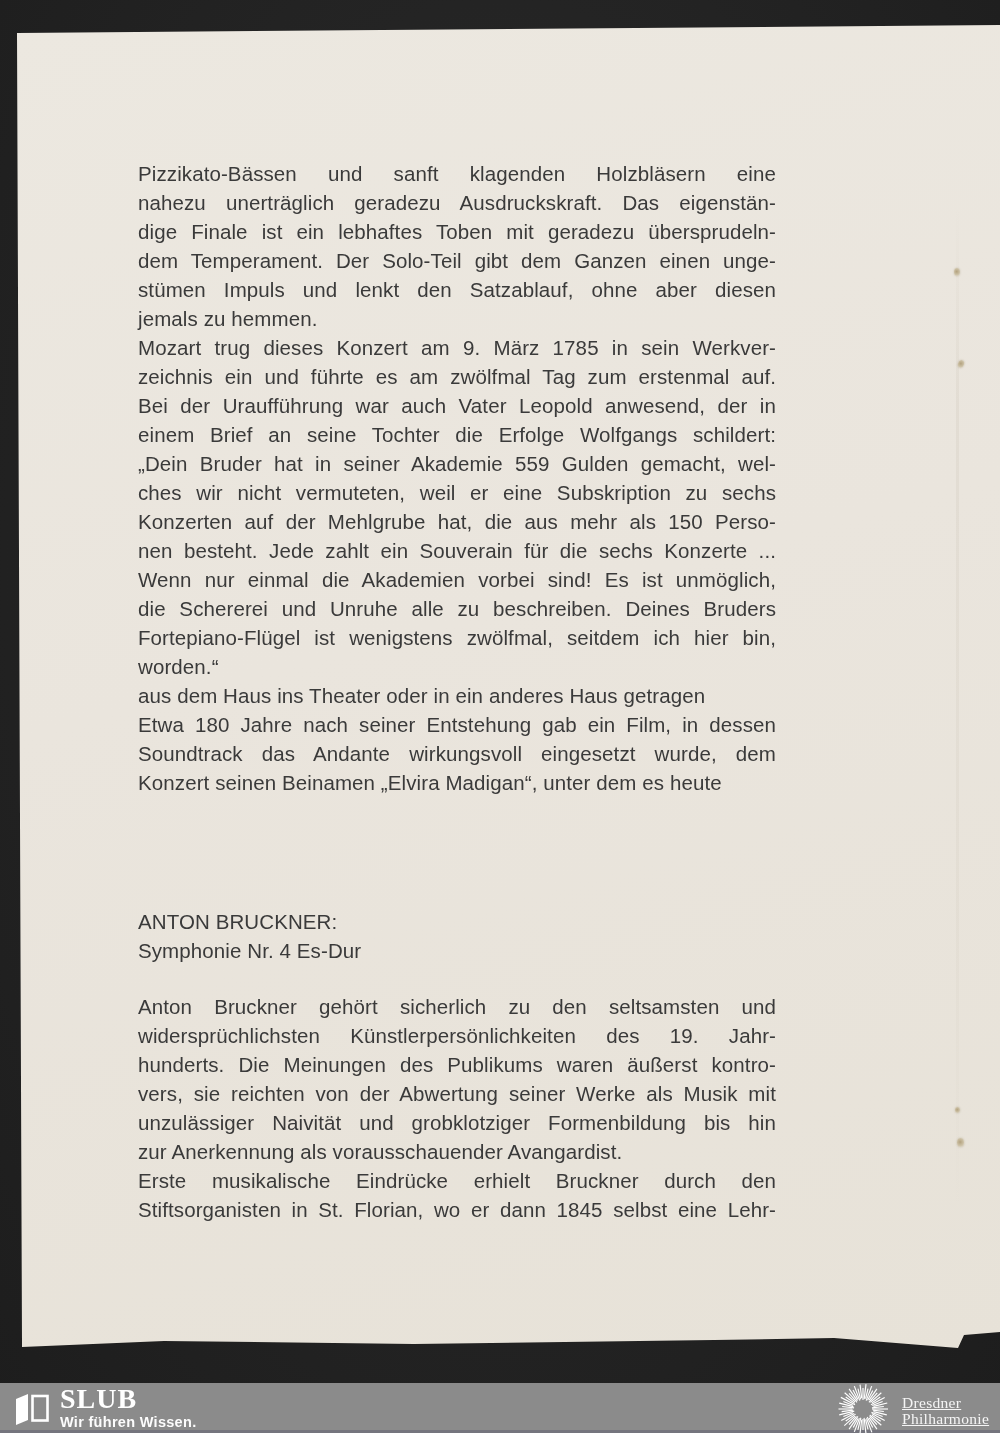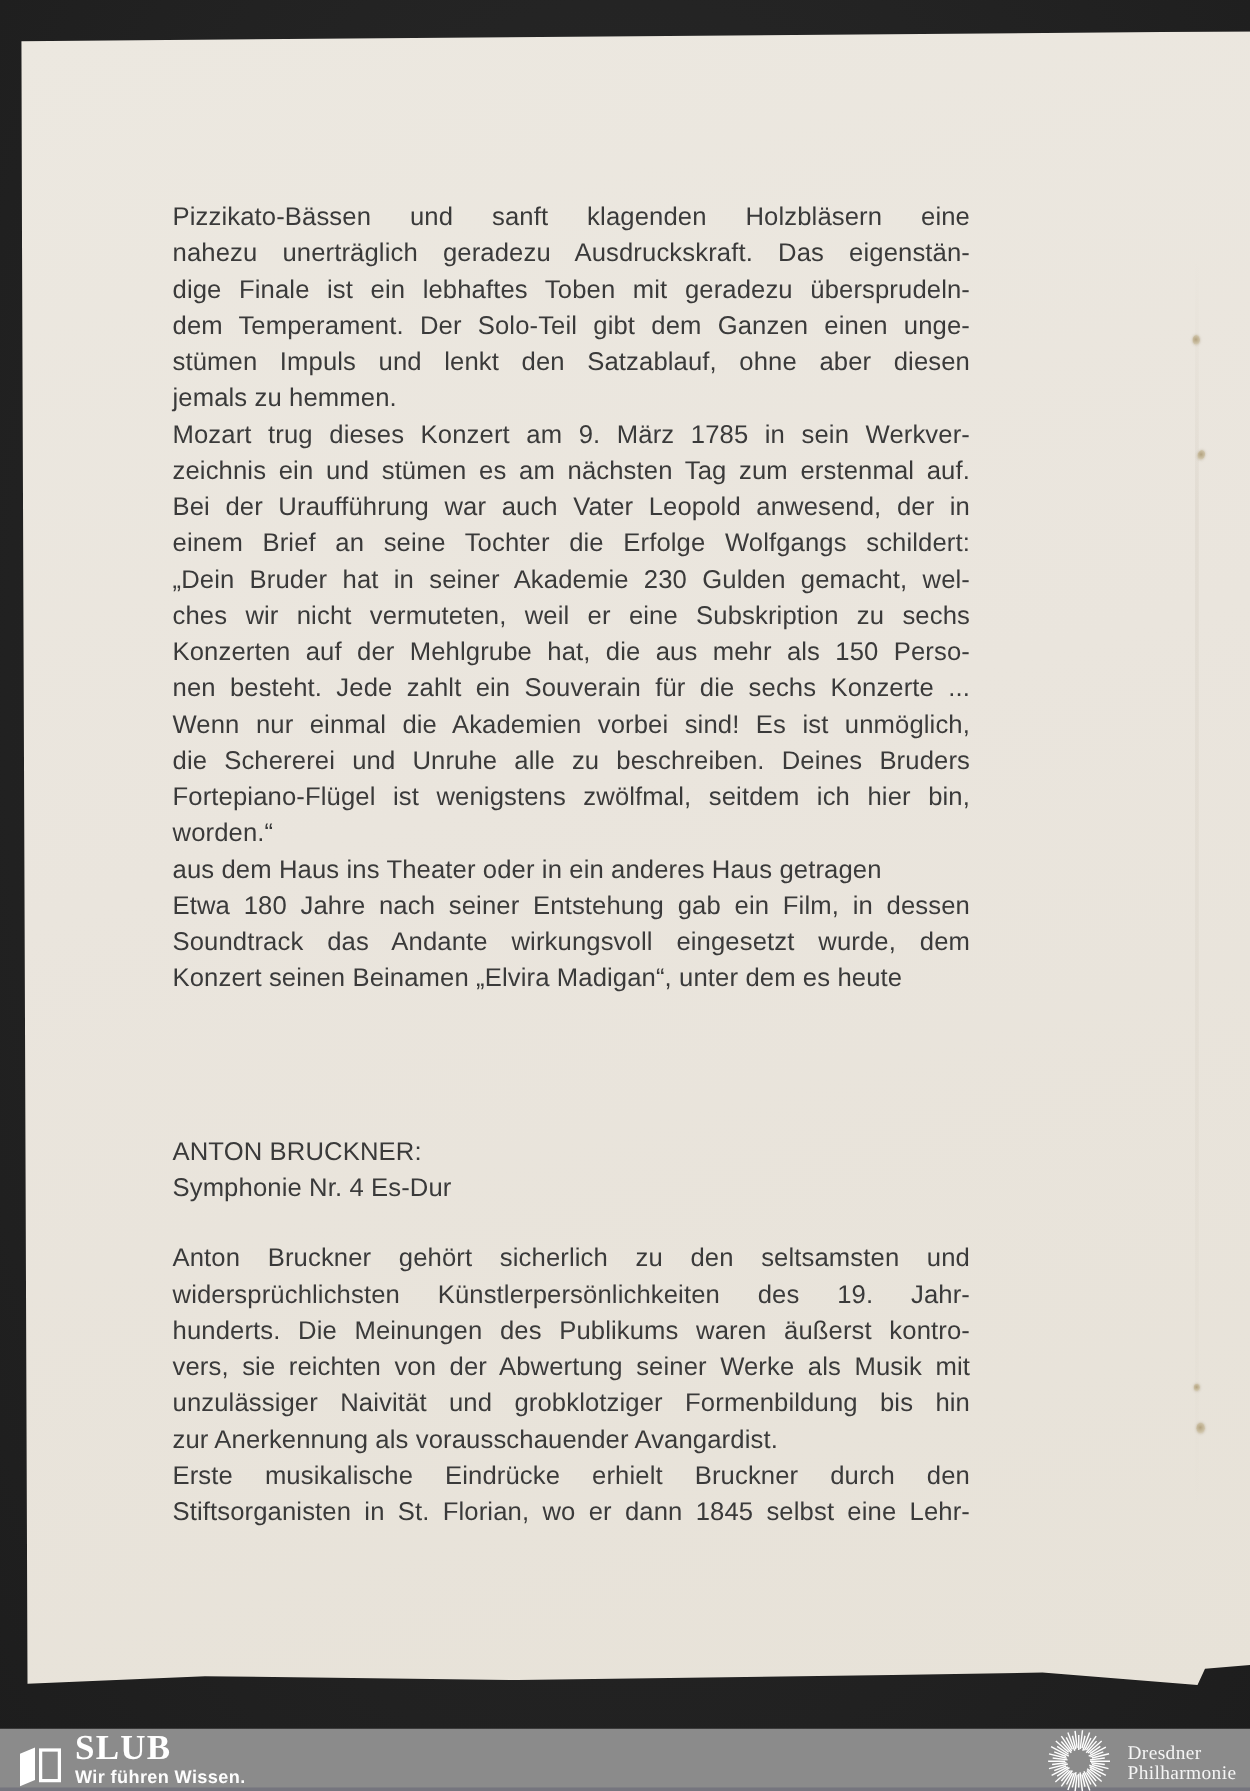--- a/index.html
+++ b/index.html
@@ -44,36 +44,36 @@
   .para-body .line:last-child{text-align-last:left;}
   .text-block .para:last-child .line:last-child{text-align-last:justify;}
   .para-heading{margin-top:110px;}
   .para-heading .line{text-align:left;}
   .para-heading + .para-body{margin-top:27px;}
   
   .footer-bar{
     position:absolute;left:0;top:1383px;width:1000px;height:50px;
     background:#8b8b8b;border-bottom:3px solid #75757e;box-sizing:border-box;
   }
-  .slub-logo{position:absolute;left:14px;top:2px;display:flex;align-items:flex-end;cursor:pointer;}
+  .slub-logo{position:absolute;left:14px;top:2px;display:flex;align-items:center;cursor:pointer;}
   .slub-book{width:38px;height:34px;margin-top:2px;}
   .slub-texts{margin-left:8px;}
   .slub-name{
     font-family:"Liberation Serif", serif;font-weight:700;color:#ffffff;
     font-size:28px;line-height:28px;letter-spacing:1px;
   }
   .slub-tagline{
     font-family:"Liberation Sans", sans-serif;font-weight:700;color:#fdfdfd;
     font-size:14.5px;line-height:16px;margin-top:1px;letter-spacing:0.3px;
   }
   .phil-logo{position:absolute;left:838px;top:0;display:flex;align-items:center;cursor:pointer;}
   .phil-star{width:50px;height:50px;margin-top:1px;}
   .phil-texts{
     margin-left:14px;font-family:"Liberation Serif", serif;color:#f5f5f5;
-    font-size:15.5px;line-height:15.5px;letter-spacing:0.3px;margin-top:4px;
+    font-size:15.5px;line-height:15.5px;letter-spacing:0.3px;margin-top:4px;text-decoration:underline;
   }
 </style>
 </head>
 <body>
 
 <div class="scan-bg"></div>
 
 <div class="paper">
   <div class="crease"></div>
   <div class="staple s1"></div>
@@ -85,24 +85,24 @@
       <div class="para para-body">
         <div class="line">Pizzikato-Bässen und sanft klagenden Holzbläsern eine</div>
         <div class="line">nahezu unerträglich geradezu Ausdruckskraft. Das eigenstän-</div>
         <div class="line">dige Finale ist ein lebhaftes Toben mit geradezu übersprudeln-</div>
         <div class="line">dem Temperament. Der Solo-Teil gibt dem Ganzen einen unge-</div>
         <div class="line">stümen Impuls und lenkt den Satzablauf, ohne aber diesen</div>
         <div class="line">jemals zu hemmen.</div>
       </div>
       <div class="para para-body">
         <div class="line">Mozart trug dieses Konzert am 9. März 1785 in sein Werkver-</div>
-        <div class="line">zeichnis ein und stümen es am nächsten Tag zum erstenmal auf.</div>
+        <div class="line">zeichnis ein und führte es am zwölfmal Tag zum erstenmal auf.</div>
         <div class="line">Bei der Uraufführung war auch Vater Leopold anwesend, der in</div>
         <div class="line">einem Brief an seine Tochter die Erfolge Wolfgangs schildert:</div>
-        <div class="line">„Dein Bruder hat in seiner Akademie 230 Gulden gemacht, wel-</div>
+        <div class="line">„Dein Bruder hat in seiner Akademie 559 Gulden gemacht, wel-</div>
         <div class="line">ches wir nicht vermuteten, weil er eine Subskription zu sechs</div>
         <div class="line">Konzerten auf der Mehlgrube hat, die aus mehr als 150 Perso-</div>
         <div class="line">nen besteht. Jede zahlt ein Souverain für die sechs Konzerte ...</div>
         <div class="line">Wenn nur einmal die Akademien vorbei sind! Es ist unmöglich,</div>
         <div class="line">die Schererei und Unruhe alle zu beschreiben. Deines Bruders</div>
         <div class="line">Fortepiano-Flügel ist wenigstens zwölfmal, seitdem ich hier bin,</div>
         <div class="line">worden.“</div>
         <div class="line">aus dem Haus ins Theater oder in ein anderes Haus getragen</div>
       </div>
       <div class="para para-body">

